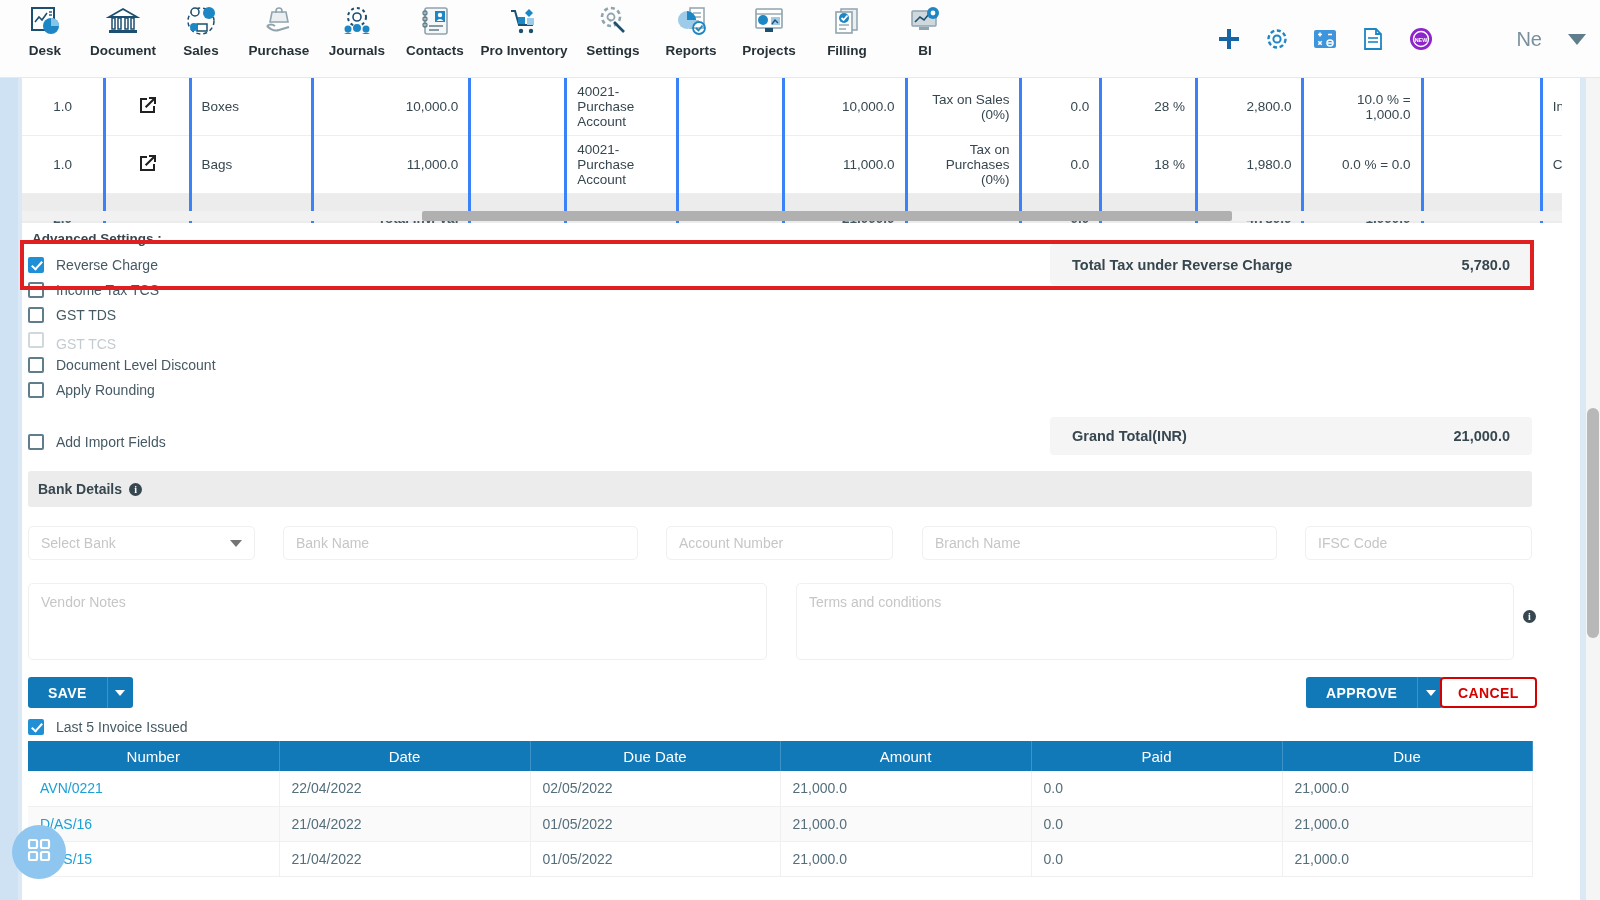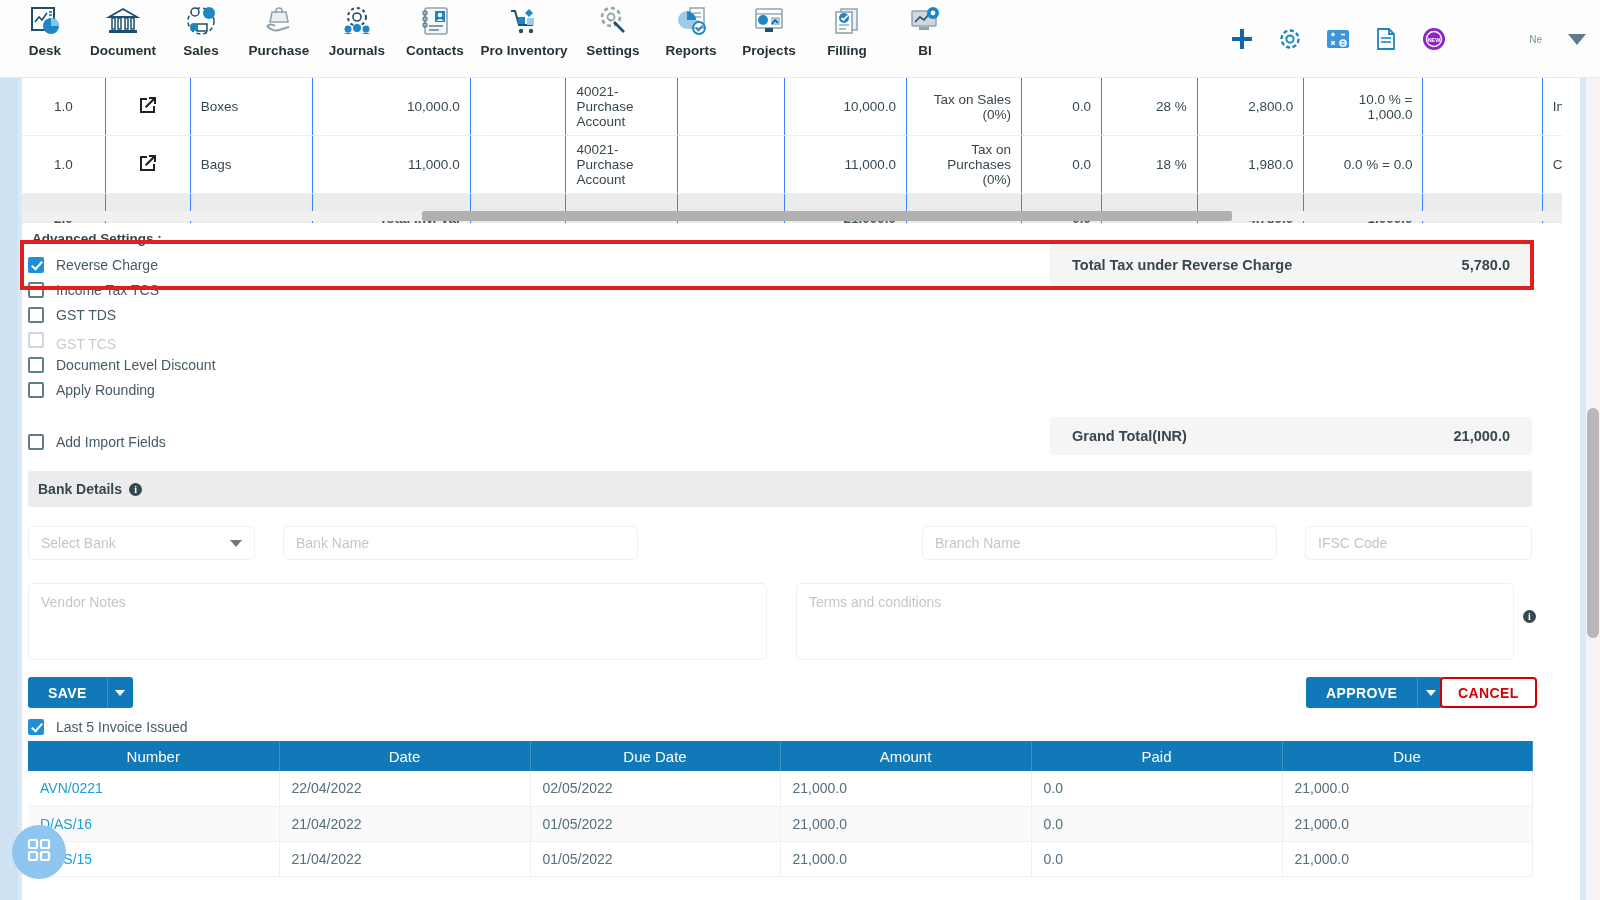--- a/index.html
+++ b/index.html
@@ -40,37 +40,37 @@
   .nav-label {
     font-size:13.5px; color:#263238; font-weight:600; margin-top:1px;
     white-space:nowrap;
   }
   .nav-right {
     margin-left:auto; display:flex; align-items:center; gap:22px;
     padding-right:14px; padding-top:26px;
   }
   .nav-right .ricon { cursor:pointer; display:flex; align-items:center; }
   .org-name {
-    font-size:10px; color:#78909c; margin-left:60px; max-width:26px;
+    font-size:20px; color:#78909c; margin-left:60px; max-width:26px;
     overflow:hidden; white-space:nowrap;
   }
   .chev {
     width:0;height:0;border-left:9px solid transparent;border-right:9px solid transparent;
     border-top:11px solid #607d8b; margin-left:4px; cursor:pointer;
   }
 
   
   .grid-wrap {
     position:absolute; left:22px; top:78px; width:1540px; height:145px;
     background:#fff; overflow:hidden;
   }
   table.items { border-collapse:collapse; width:1640px; table-layout:fixed; font-size:13.5px; }
   table.items td {
     border-bottom:1px solid #eceff1;
-    border-right:1px solid #3b82f6;
+    border-right:3px solid #3b82f6;
     padding:6px 10px; vertical-align:middle; color:#37474f;
     height:50px;
   }
   table.items tr.total td { background:#ececec; border-bottom:none; font-weight:600; color:#455a64; }
   .c-num { text-align:right; }
   .c-ctr { text-align:center; }
   .c-lft { text-align:left; }
   .ext-ico { display:inline-block; }
   .hscroll {
     position:absolute; left:22px; top:211px; width:1540px; height:10px;
@@ -578,20 +578,23 @@
     <span>Bank Details</span>
     <span class="info-ico">i</span>
   </div>
 
   <div class="field" id="f-bank">
     <span>Select Bank</span>
     <span class="caret-dn"></span>
   </div>
   <div class="field" id="f-bname">
     <span>Bank Name</span>
+  </div>
+  <div class="field" id="f-acct">
+    <span>Account Number</span>
   </div>
   <div class="field" id="f-branch">
     <span>Branch Name</span>
   </div>
   <div class="field" id="f-ifsc">
     <span>IFSC Code</span>
   </div>
 
   <div class="ta" id="ta-vendor">
     <span>Vendor Notes</span>

